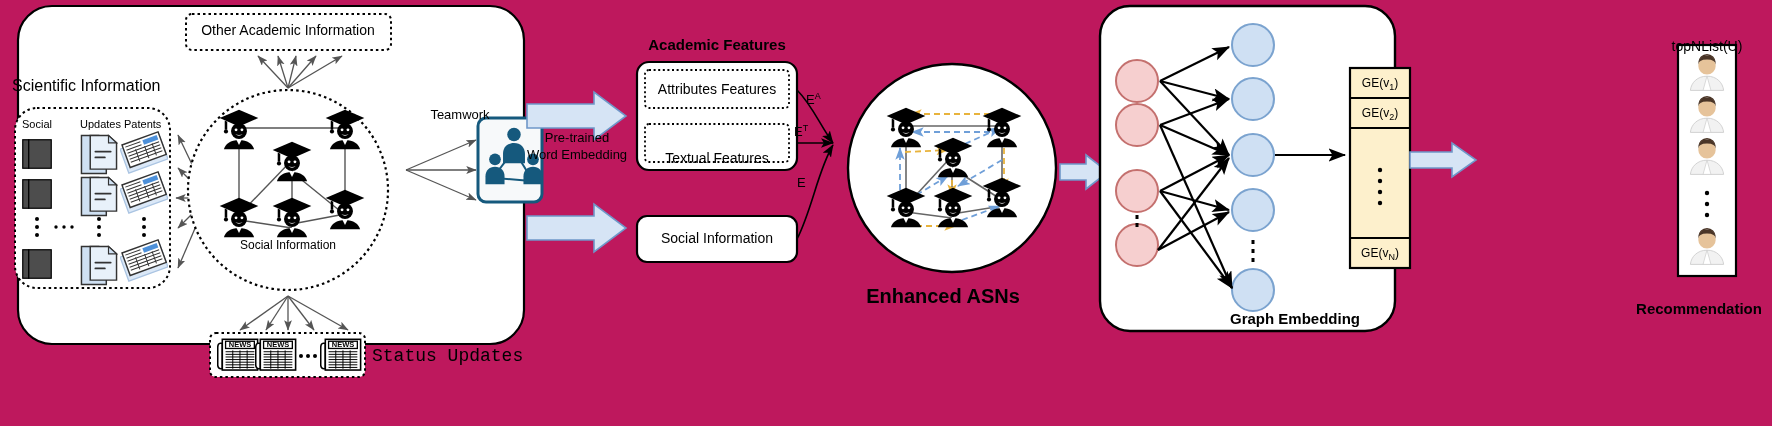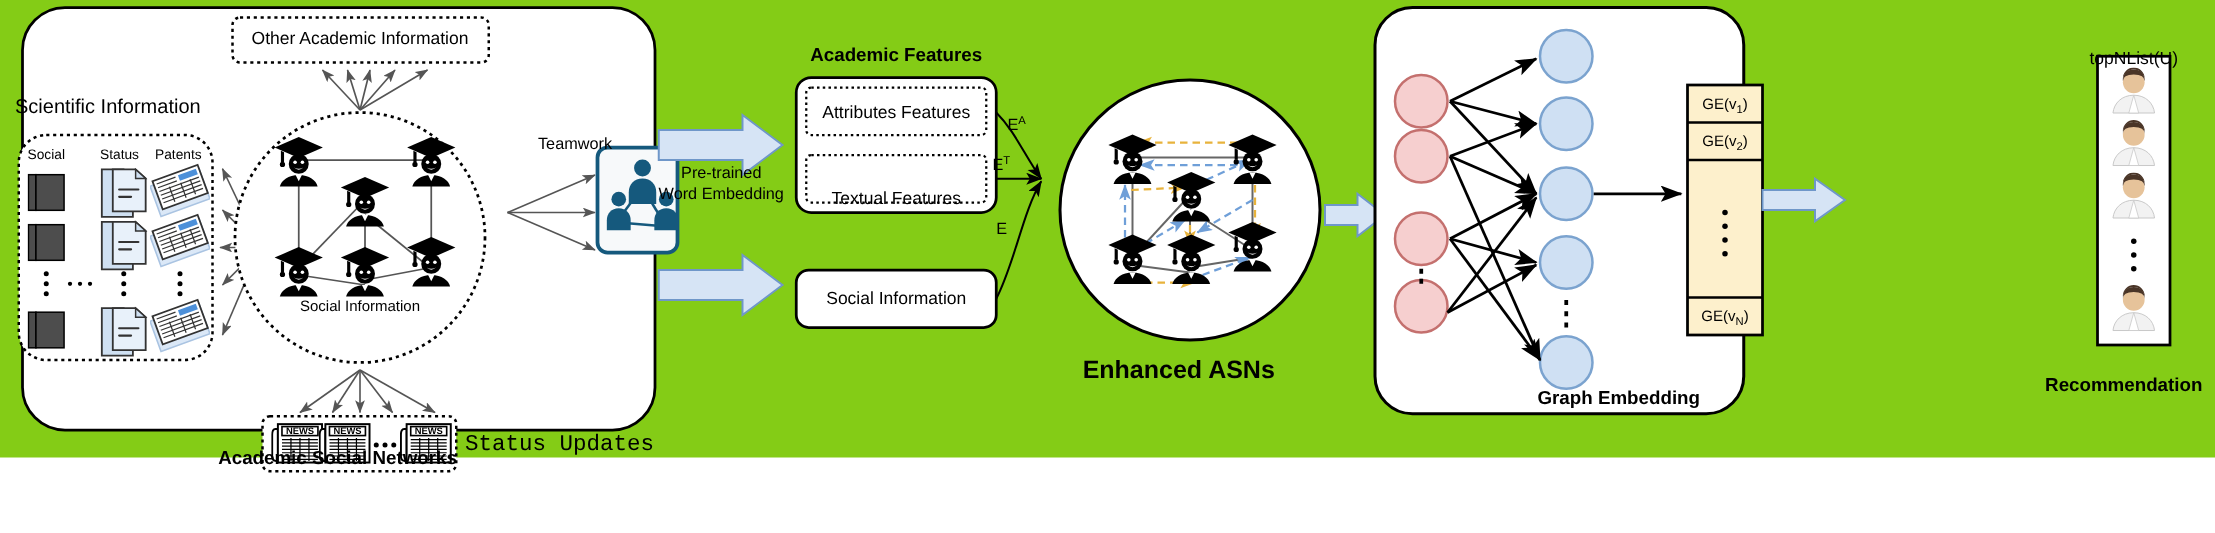--- a/index.html
+++ b/index.html
@@ -1,17 +1,17 @@
 <!DOCTYPE html>
 <html><head>
 <meta charset="utf-8">
 <style>
   html,body{margin:0;padding:0;background:#ffffff;}
   body{width:1772px;height:426px;font-family:"Liberation Sans",sans-serif;overflow:hidden;}
-  #stage{position:relative;width:1772px;height:366px;background:#84cc16;}
+  #stage{position:relative;width:1772px;height:426px;background:#be185d;}
   svg{display:block;}
   .lbl{position:absolute;font-family:"Liberation Sans",sans-serif;color:#000;white-space:nowrap;}
   .bold{font-weight:bold;}
   .ctr{transform:translateX(-50%);text-align:center;}
 </style>
 </head>
 <body>
 
 <div id="stage">
 
@@ -349,30 +349,29 @@
       </g>
       <use href="#avatar" x="1688" y="228" width="38" height="38"></use>
     </g>
   </svg>
 
   <div class="lbl ctr" style="left:288px;top:22px;font-size:14px;">Other Academic Information</div>
 
   <div class="lbl" style="left:12px;top:77px;font-size:16px;">Scientific Information</div>
 
   <div class="lbl" style="left:22px;top:118px;font-size:11px;">Social</div>
-  <div class="lbl" style="left:80px;top:118px;font-size:11px;">Status</div>
+  <div class="lbl" style="left:80px;top:118px;font-size:11px;">Updates</div>
   <div class="lbl" style="left:124px;top:118px;font-size:11px;">Patents</div>
 
   <div class="lbl ctr" style="left:288px;top:238px;font-size:12px;">Social Information</div>
 
   <div class="lbl ctr" style="left:460px;top:107px;font-size:13px;">Teamwork</div>
 
   <div class="lbl" style="left:372px;top:346px;font-size:18px;font-family:Liberation Mono, monospace;">Status Updates</div>
 
-  <div class="lbl ctr bold" style="left:270px;top:358px;font-size:15px;">Academic Social Networks</div>
 
   <div class="lbl ctr" style="left:240px;top:340px;font-size:7.5px;font-weight:bold;">NEWS</div>
   <div class="lbl ctr" style="left:278px;top:340px;font-size:7.5px;font-weight:bold;">NEWS</div>
   <div class="lbl ctr" style="left:343px;top:340px;font-size:7.5px;font-weight:bold;">NEWS</div>
 
   <div class="lbl ctr" style="left:577px;top:130px;font-size:13px;line-height:16px;">Pre-trained</div>
   <div class="lbl ctr" style="left:577px;top:147px;font-size:13px;line-height:16px;">Word Embedding</div>
 
   <div class="lbl ctr bold" style="left:717px;top:36px;font-size:15px;">Academic Features</div>
   <div class="lbl ctr" style="left:717px;top:81px;font-size:14px;">Attributes  Features</div>

